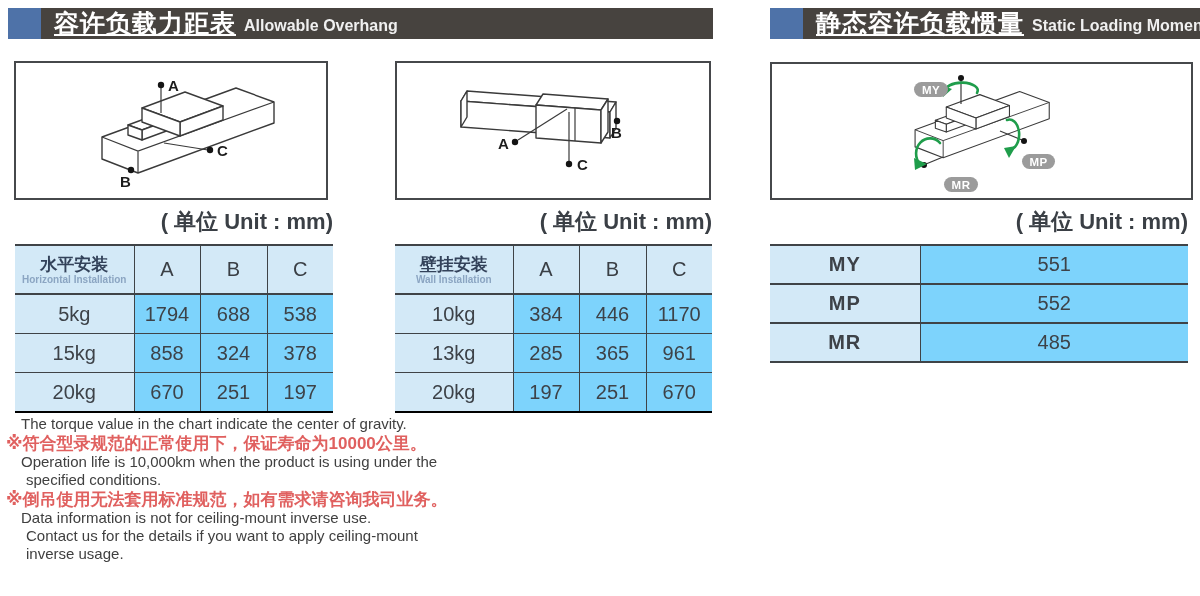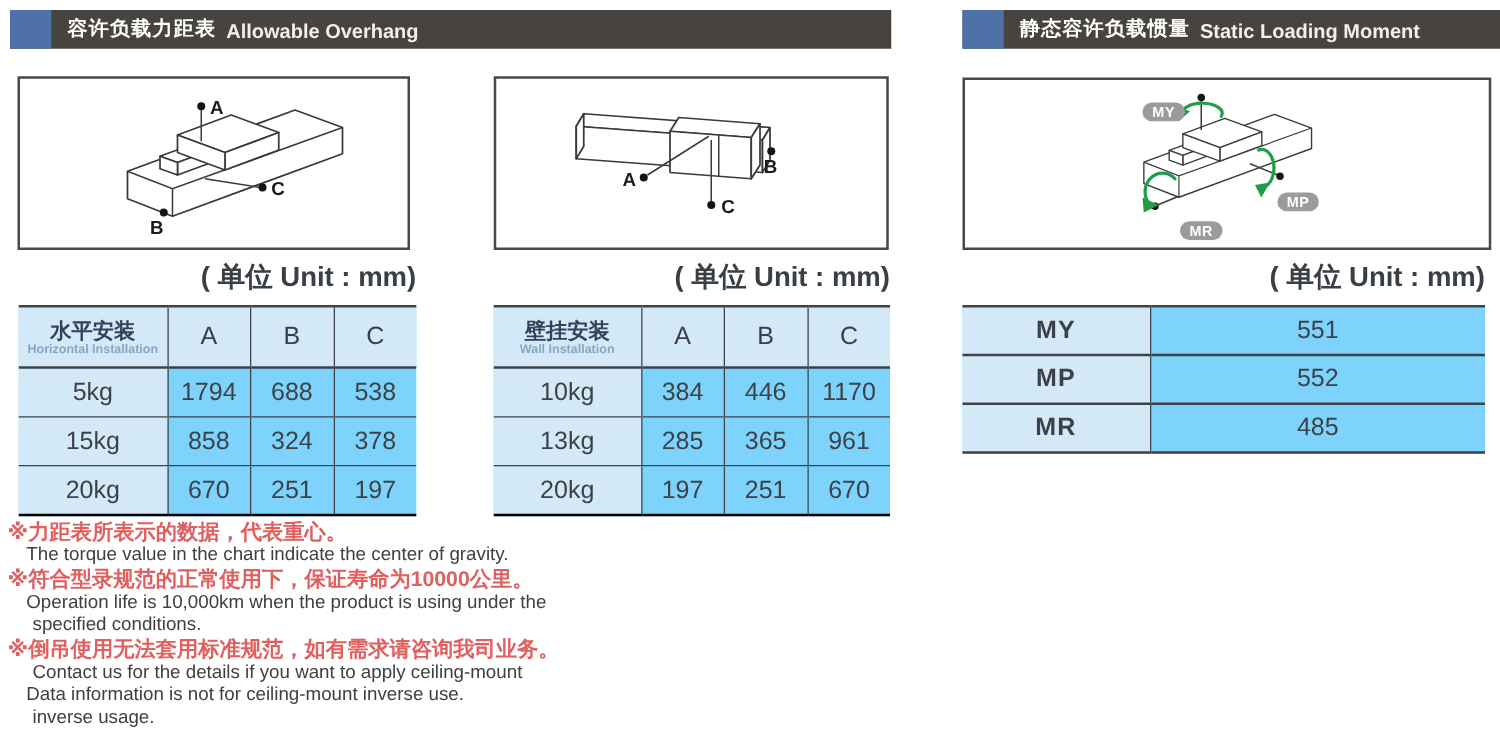--- a/index.html
+++ b/index.html
@@ -3,21 +3,21 @@
 <meta charset="utf-8">
 <style>
   html,body{margin:0;padding:0;}
   body{
     width:1200px;height:596px;position:relative;background:#ffffff;
     font-family:"Liberation Sans","DejaVu Sans",sans-serif;color:#3c4148;overflow:hidden;
   }
   
   .hbar{position:absolute;top:8px;height:31px;background:#47433f;display:flex;align-items:center;}
   .hbar .sq{width:33px;height:31px;background:#4e72a8;flex:0 0 33px;}
-  .hbar .zh{font-size:16px;font-weight:bold;color:#ffffff;margin-left:13px;letter-spacing:1px;white-space:nowrap;}
+  .hbar .zh{font-size:25px;font-weight:bold;color:#ffffff;margin-left:13px;letter-spacing:1px;white-space:nowrap;text-decoration:underline;}
   .hbar .en{font-size:16px;font-weight:bold;color:#f0f0f0;margin-left:8px;margin-top:4px;white-space:nowrap;}
   #hbar-left{left:8px;width:705px;}
   #hbar-right{left:770px;width:430px;}
   
   .dbox{position:absolute;background:#fff;border:2px solid #46484b;box-sizing:border-box;}
   #dbox1{left:14px;top:61px;width:314px;height:139px;}
   #dbox2{left:395px;top:61px;width:316px;height:139px;}
   #dbox3{left:770px;top:62px;width:423px;height:138px;}
   .dbox svg{display:block;}
   
@@ -259,22 +259,21 @@
       <td>552</td>
     </tr>
     <tr>
       <td class="momc">MR</td>
       <td>485</td>
     </tr>
   </tbody>
 </table>
 
 <div class="notes">
-  <div class="nzh">※力距表所表示的数据，代表重心。</div>
   <div class="nen">The torque value in the chart indicate the center of gravity.</div>
   <div class="nzh">※符合型录规范的正常使用下，保证寿命为10000公里。</div>
   <div class="nen">Operation life is 10,000km when the product is using under the</div>
   <div class="nen cont">specified conditions.</div>
   <div class="nzh">※倒吊使用无法套用标准规范，如有需求请咨询我司业务。</div>
+  <div class="nen">Data information is not for ceiling-mount inverse use.</div>
   <div class="nen cont">Contact us for the details if you want to apply ceiling-mount</div>
-  <div class="nen">Data information is not for ceiling-mount inverse use.</div>
   <div class="nen cont">inverse usage.</div>
 </div>
 
 </body></html>

